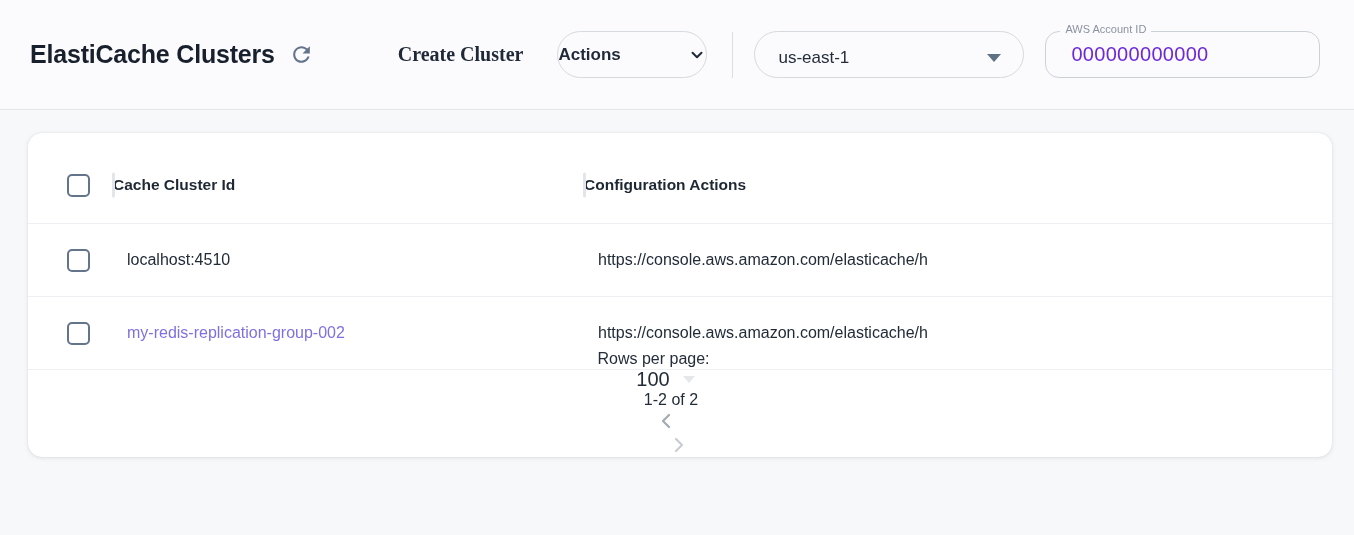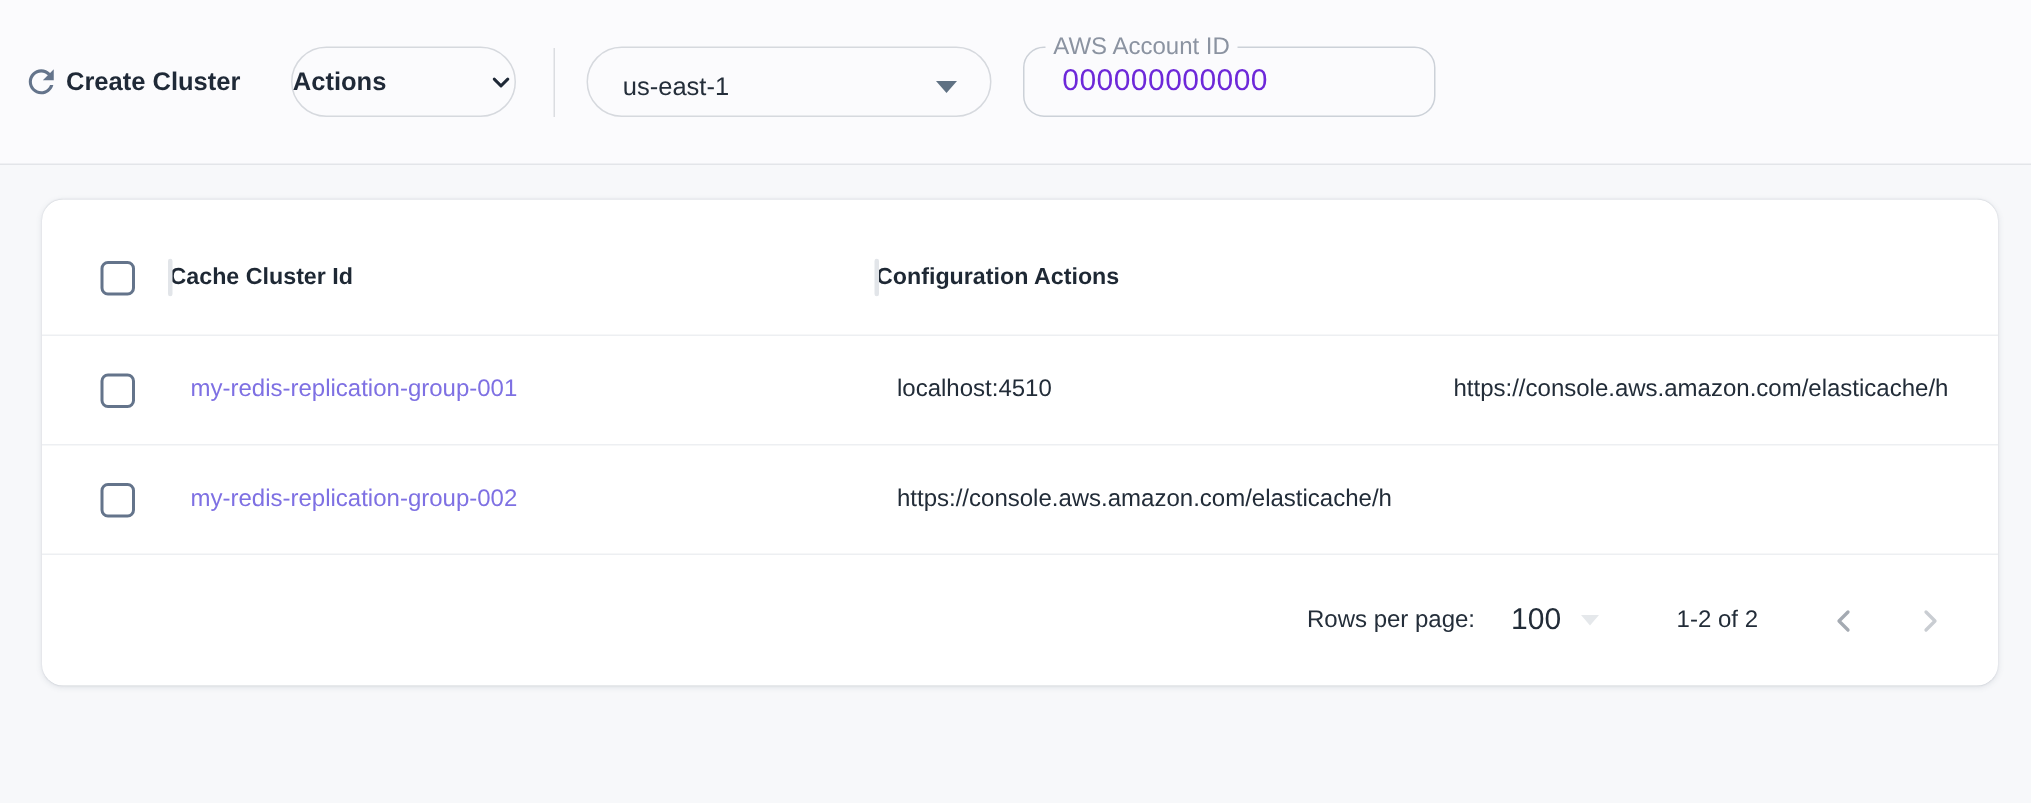--- a/index.html
+++ b/index.html
@@ -27,23 +27,24 @@
     letter-spacing:-0.2px;
     white-space:nowrap;
   }
   .refresh-btn {
     margin-left:10px;
     width:34px; height:34px;
     border:none; background:none; cursor:pointer;
     display:flex; align-items:center; justify-content:center;
   }
   .text-btn {
+    margin-left:79px;
     border:none; background:none; cursor:pointer;
-    font-family:Liberation Sans, sans-serif;
-    font-size:17px; font-weight:700; color:#1f2937;
+    font-family:Liberation Serif, serif;
+    font-size:20px; font-weight:700; color:#1f2937;
     white-space:nowrap;
   }
   .actions-btn {
     margin-left:34px;
     width:150px; height:47px;
     border:1px solid #d6d9de;
     border-radius:24px;
     background:transparent;
     cursor:pointer;
     display:flex; align-items:center; justify-content:space-between; gap:15px;
@@ -78,21 +79,21 @@
     width:275px; height:47px;
     border:1px solid #ccd1d8;
     border-radius:14px;
     display:flex; align-items:center;
     background:transparent;
   }
   .account-label {
     position:absolute; top:-9px; left:14px;
     background:#fbfbfd;
     padding:0 5px;
-    font-size:16px; color:#8b93a1;
+    font-size:11px; color:#8b93a1;
     white-space:nowrap;
   }
   .account-input {
     border:none; outline:none; background:transparent;
     font-family:inherit;
     font-size:20px; color:#6d28d9;
     letter-spacing:0.3px;
     padding-left:25px;
     width:235px;
   }
@@ -143,20 +144,21 @@
     text-decoration:none;
     cursor:pointer;
   }
 
   
   .pagination {
     height:88px;
     border-top:1px solid #edeff2;
     display:flex; align-items:center; justify-content:flex-end;
     padding-right:29px;
+    flex-direction:column;
   }
   .rpp-label { font-size:16px; color:#242e3a; margin-right:24px; }
   .rpp-select {
     display:flex; align-items:center;
     cursor:pointer;
   }
   .rpp-value { font-size:20px; color:#222c38; }
   .rpp-caret {
     align-self:center;
     margin-left:13px;
@@ -170,20 +172,21 @@
     width:32px; height:32px;
     border:none; background:none; cursor:pointer;
     display:flex; align-items:center; justify-content:center;
   }
   .page-btn + .page-btn { margin-left:26px; }
 </style>
 </head>
 <body>
 
 <header class="topbar">
+  <h1 class="page-title">ElastiCache Clusters</h1>
 
   <button class="refresh-btn">
     <span style="display:flex">
       <svg width="25" height="25" viewBox="0 0 24 24">
         <path fill="#64748b" d="M17.65,6.35C16.2,4.9,14.21,4,12,4c-4.42,0-7.99,3.58-7.99,8s3.57,8,7.99,8c3.73,0,6.84-2.55,7.73-6h-2.08c-0.82,2.33-3.04,4-5.65,4c-3.31,0-6-2.69-6-6s2.69-6,6-6c1.66,0,3.14,0.69,4.22,1.78L13,11h7V4L17.65,6.35z"></path>
       </svg>
     </span>
   </button>
 
   <button class="text-btn">Create Cluster</button>
@@ -216,23 +219,20 @@
     <div class="cell-check">
       <div class="checkbox"></div>
     </div>
     <div class="head-cell">Cache Cluster Id</div>
     <div class="head-cell">Configuration Actions</div>
   </div>
 
   <div class="grid-row data-row">
     <div class="cell-check">
       <div class="checkbox"></div>
-    </div>
-    <div class="body-cell">
-      <a class="cluster-link">my-redis-replication-group-001</a>
     </div>
     <div class="body-cell">localhost:4510</div>
     <div class="body-cell">https://console.aws.amazon.com/elasticache/h</div>
   </div>
 
   <div class="grid-row data-row">
     <div class="cell-check">
       <div class="checkbox"></div>
     </div>
     <div class="body-cell">

